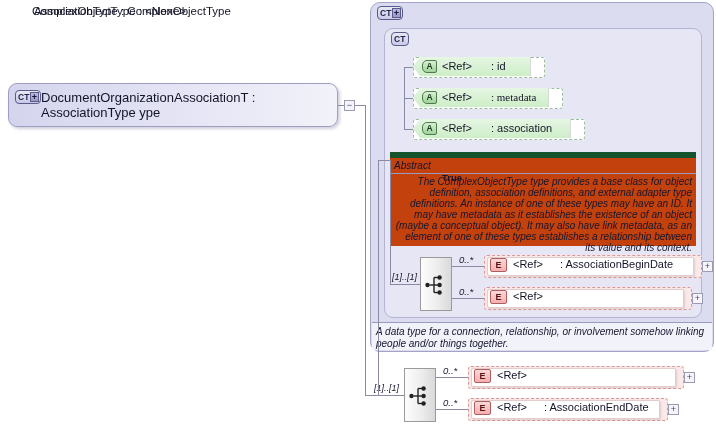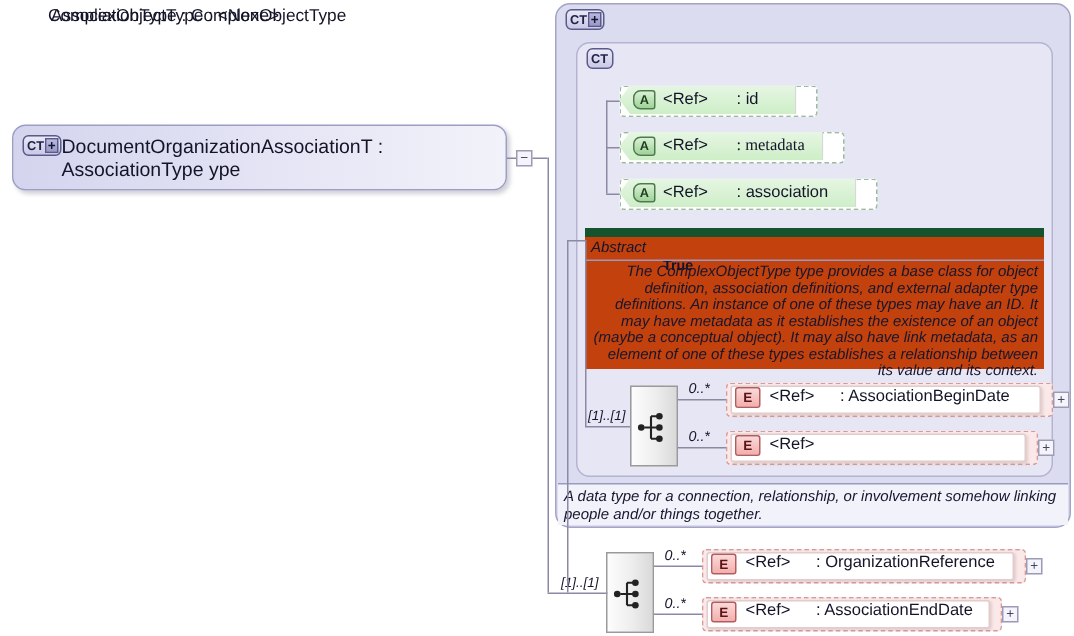--- a/index.html
+++ b/index.html
@@ -256,21 +256,20 @@
 <div class="line h abs" style="left:436px;top:377px;width:32px;"></div>
 <div class="line h abs" style="left:436px;top:409px;width:32px;"></div>
 <div class="occ-label abs" style="left:443px;top:365px;">0..*</div>
 <div class="occ-label abs" style="left:443px;top:397px;">0..*</div>
 
 <div class="el-row abs" style="left:468px;top:366px;width:216px;">
   <div class="el-outer" style="width:216px;"></div>
   <div class="el-inner" style="width:205px;"></div>
   <div class="e-icon">E</div>
   <div class="el-name">&lt;Ref&gt;</div>
-  <div class="el-type" style="left:76px;">: OrganizationReference</div>
 </div>
 <div class="toggle abs" style="left:684px;top:372px;">+</div>
 
 <div class="el-row abs" style="left:468px;top:398px;width:200px;">
   <div class="el-outer" style="width:200px;"></div>
   <div class="el-inner" style="width:189px;"></div>
   <div class="e-icon">E</div>
   <div class="el-name">&lt;Ref&gt;</div>
   <div class="el-type" style="left:76px;">: AssociationEndDate</div>
 </div>

